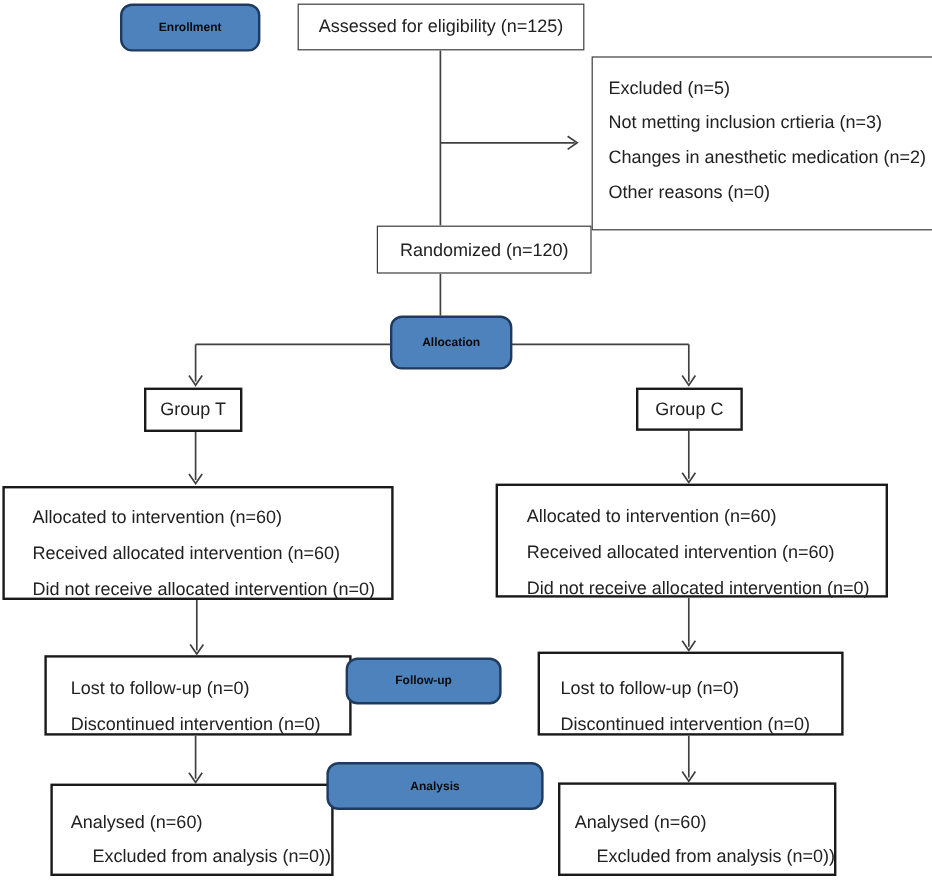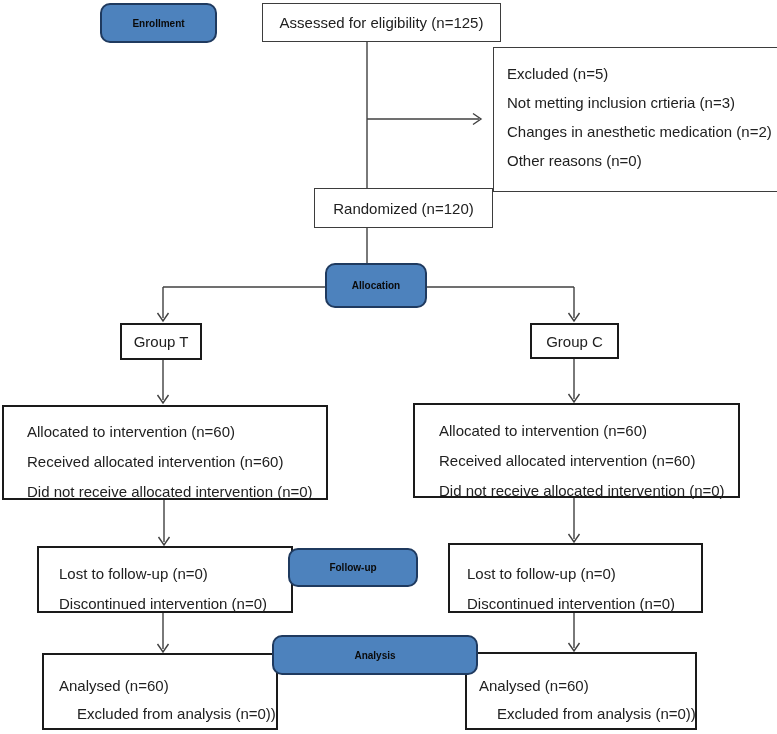--- a/index.html
+++ b/index.html
@@ -17,32 +17,32 @@
   .center{display:flex;align-items:center;justify-content:center;text-align:center;}
   .stage{
     position:absolute;background:#4d82bd;border:2.5px solid #1f3a5f;border-radius:10px;
     box-sizing:border-box;z-index:3;display:flex;align-items:center;justify-content:center;
     font-size:10px;font-weight:bold;color:#0a0a0a;
   }
   .lines div{white-space:nowrap;}
   .indent{padding-left:18px;}
 
   #box-enrollment{left:100px;top:3px;width:117px;height:40px;}
-  #box-assessed{left:262px;top:3px;width:239px;height:39px;}
+  #box-assessed{left:248px;top:3px;width:239px;height:39px;}
   #box-excluded{left:493px;top:47px;width:291px;height:145px;padding:11px 14px 0 13px;line-height:29px;}
   #box-randomized{left:278px;top:188px;width:179px;height:40px;margin-left:36px;}
   #box-allocation{left:325px;top:263px;width:102px;height:45px;}
   #box-group-t{left:120px;top:323px;width:82px;height:37px;}
   #box-group-c{left:530px;top:323px;width:89px;height:36px;}
   #box-alloc-left{left:2px;top:405px;width:326px;height:95px;padding:10px 0 0 23px;line-height:30px;}
   #box-alloc-right{left:413px;top:403px;width:327px;height:95px;padding:11px 0 0 24px;line-height:30px;}
   #box-followup{left:288px;top:548px;width:130px;height:39px;}
   #box-followup-left{left:37px;top:546px;width:256px;height:67px;padding:11px 0 0 20px;line-height:30px;}
   #box-followup-right{left:448px;top:543px;width:255px;height:70px;padding:14px 0 0 17px;line-height:30px;}
-  #box-analysis{left:272px;top:635px;width:206px;height:40px;}
+  #box-analysis{left:272px;top:635px;width:181px;height:40px;}
   #box-analysis-left{left:42px;top:653px;width:236px;height:77px;padding:17px 0 0 15px;line-height:28px;}
   #box-analysis-right{left:465px;top:652px;width:232px;height:78px;padding:18px 0 0 12px;line-height:28px;}
 </style>
 </head>
 <body>
 
 <div id="canvas">
 
   <svg id="connectors" viewBox="0 0 777 734" fill="none" stroke="#404040" stroke-width="1.4">
     <g>

